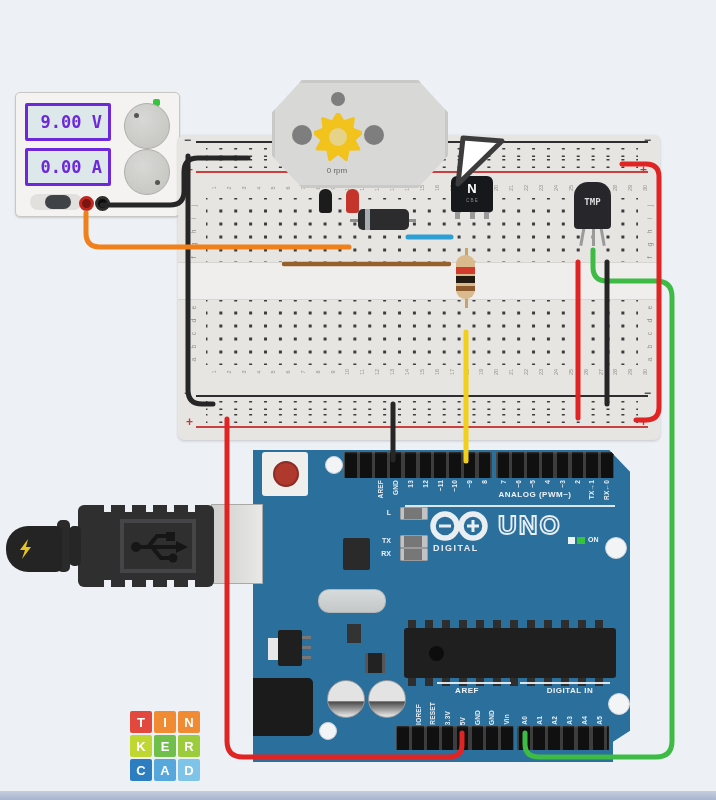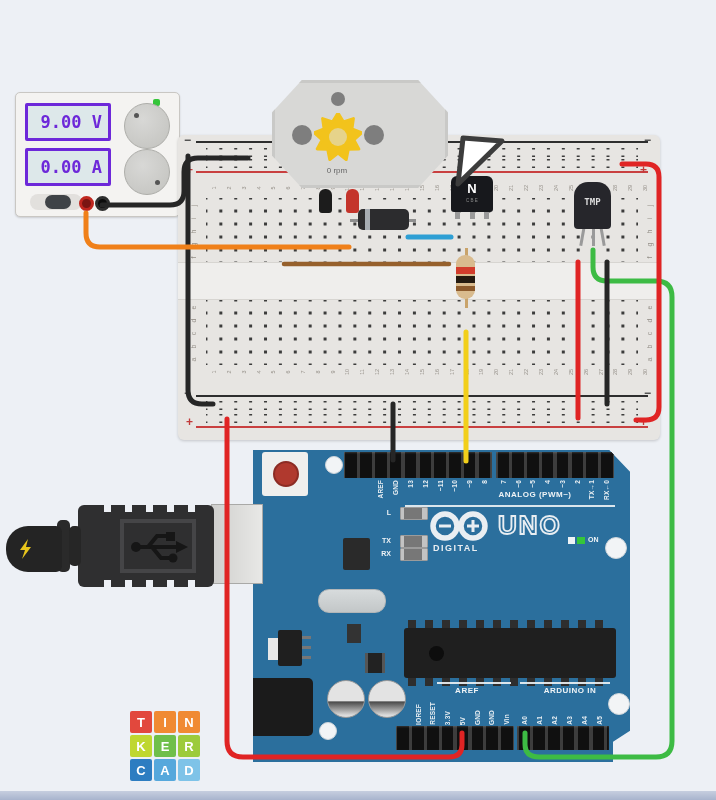--- a/index.html
+++ b/index.html
@@ -485,21 +485,21 @@
     <div class="abs" style="left:151px;top:178px;width:212px;height:50px;background:#1f1f1f;border-radius:3px;">
       <div class="abs" style="left:25px;top:18px;width:15px;height:15px;background:#0d0d0d;border-radius:50%;"></div>
     </div>
 
     <div class="abs cap" style="left:74px;top:230px;width:36px;height:36px;"></div>
     <div class="abs cap" style="left:115px;top:230px;width:36px;height:36px;"></div>
 
     <div class="abs whiteline" style="left:184px;top:232px;width:74px;"></div>
     <div class="abs silk" style="left:179px;top:236px;width:70px;">AREF</div>
     <div class="abs whiteline" style="left:267px;top:232px;width:90px;"></div>
-    <div class="abs silk" style="left:282px;top:236px;width:70px;">ARDUINO IN</div>
+    <div class="abs silk" style="left:282px;top:236px;width:70px;">DIGITAL IN</div>
     <div class="abs pinlabs" style="left:143px;top:248px;height:27px;">
         <div style="width:14.75px;align-items:flex-end;">
           <span class="vlab"></span>
         </div>
         <div style="width:14.75px;align-items:flex-end;">
           <span class="vlab">IOREF</span>
         </div>
         <div style="width:14.75px;align-items:flex-end;">
           <span class="vlab">RESET</span>
         </div>

